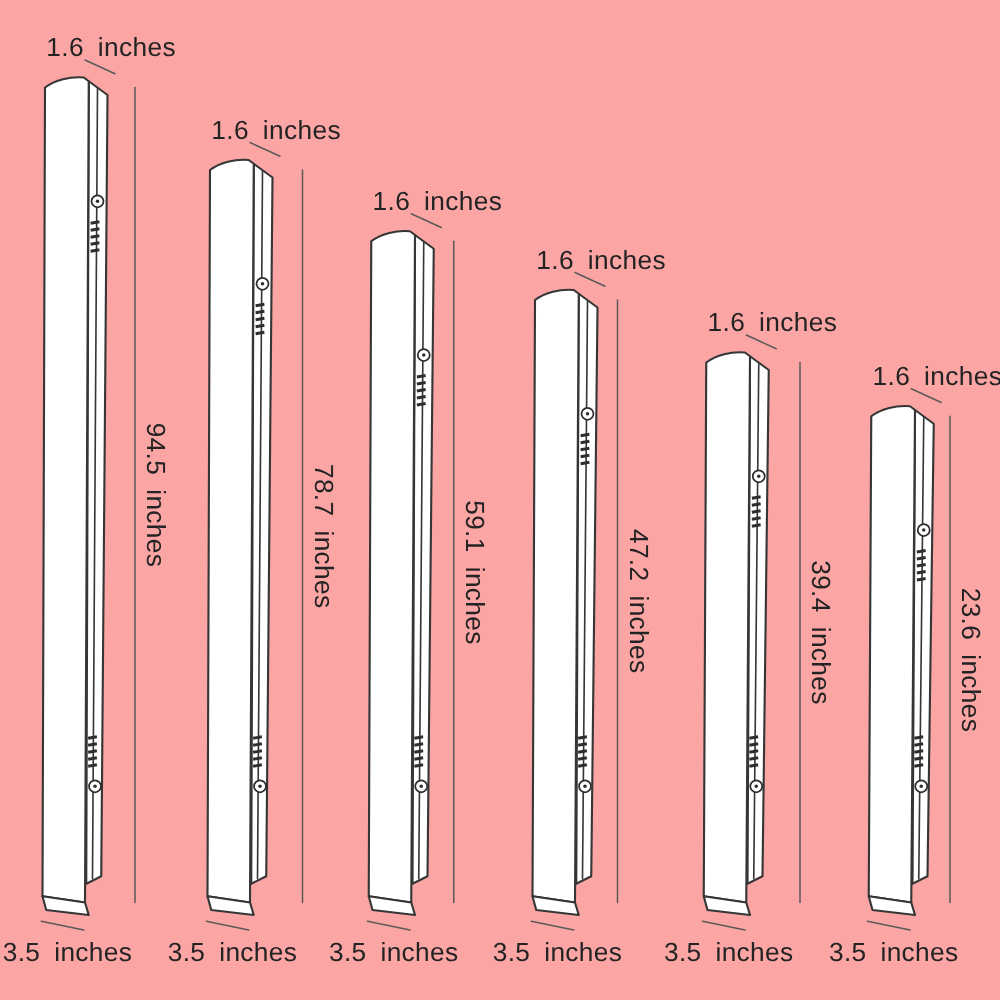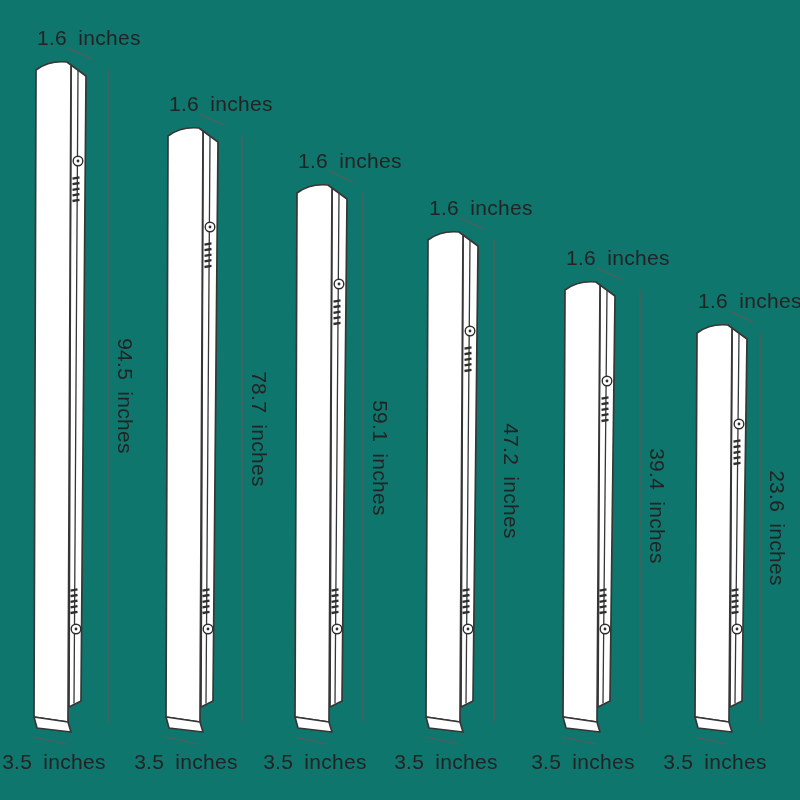--- a/index.html
+++ b/index.html
@@ -1,16 +1,16 @@
 <!DOCTYPE html>
 <html><head>
 <meta charset="utf-8">
 <style>
   html,body{margin:0;padding:0;background:#ffffff;}
-  .canvas{position:relative;width:800px;height:800px;background:#0f766e;overflow:hidden;}
+  .canvas{position:relative;width:800px;height:800px;background:#fca5a5;overflow:hidden;}
   svg{display:block;}
   text{
     font-family:"Liberation Sans", sans-serif;
     font-size:21px;
     fill:#232323;
     letter-spacing:0.3px;
     word-spacing:5px;
   }
   .outline{fill:#ffffff;stroke:#363636;stroke-width:1.7;stroke-linejoin:round;stroke-linecap:round;}
   .thin{fill:none;stroke:#363636;stroke-width:1.3;stroke-linecap:round;}

